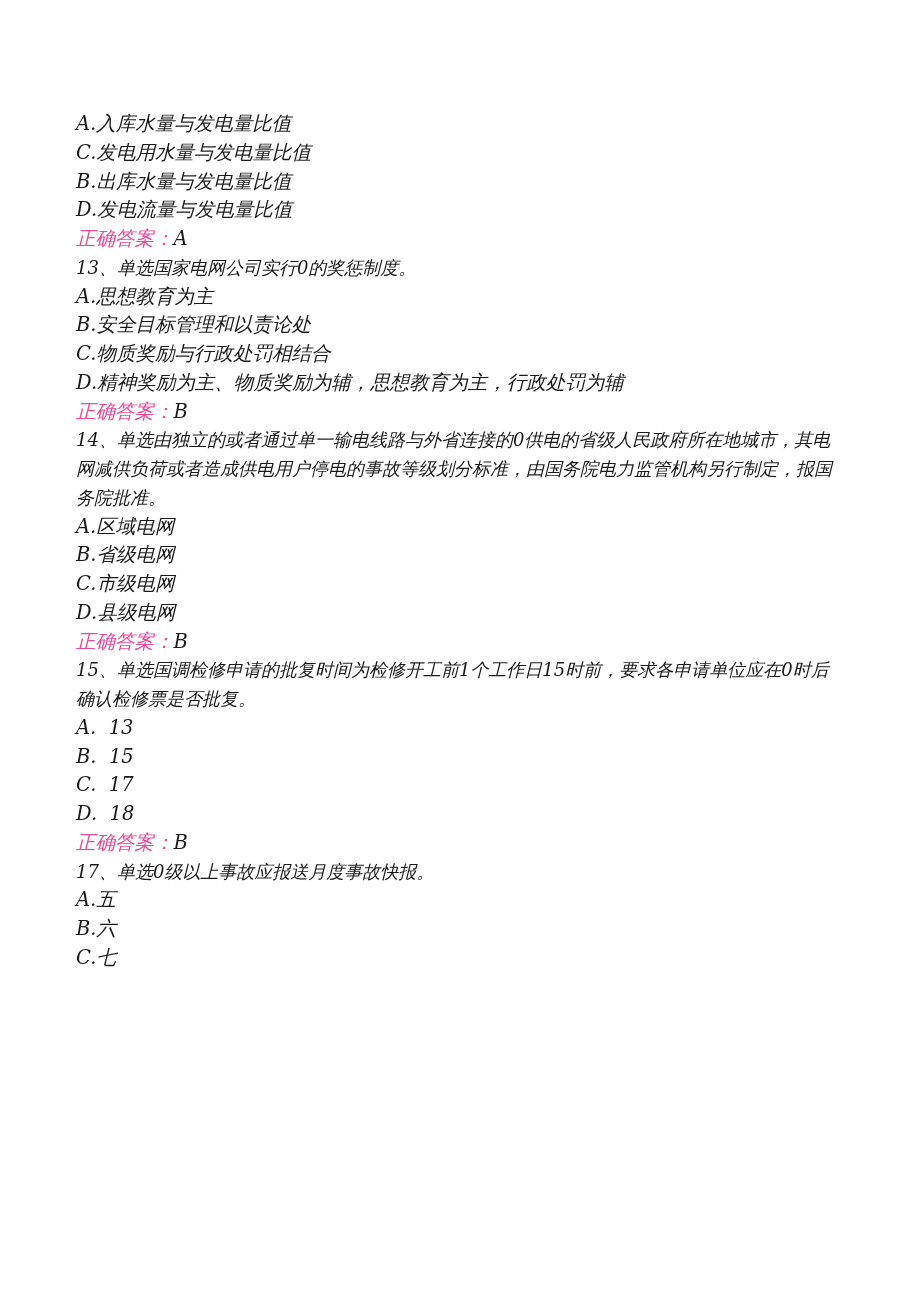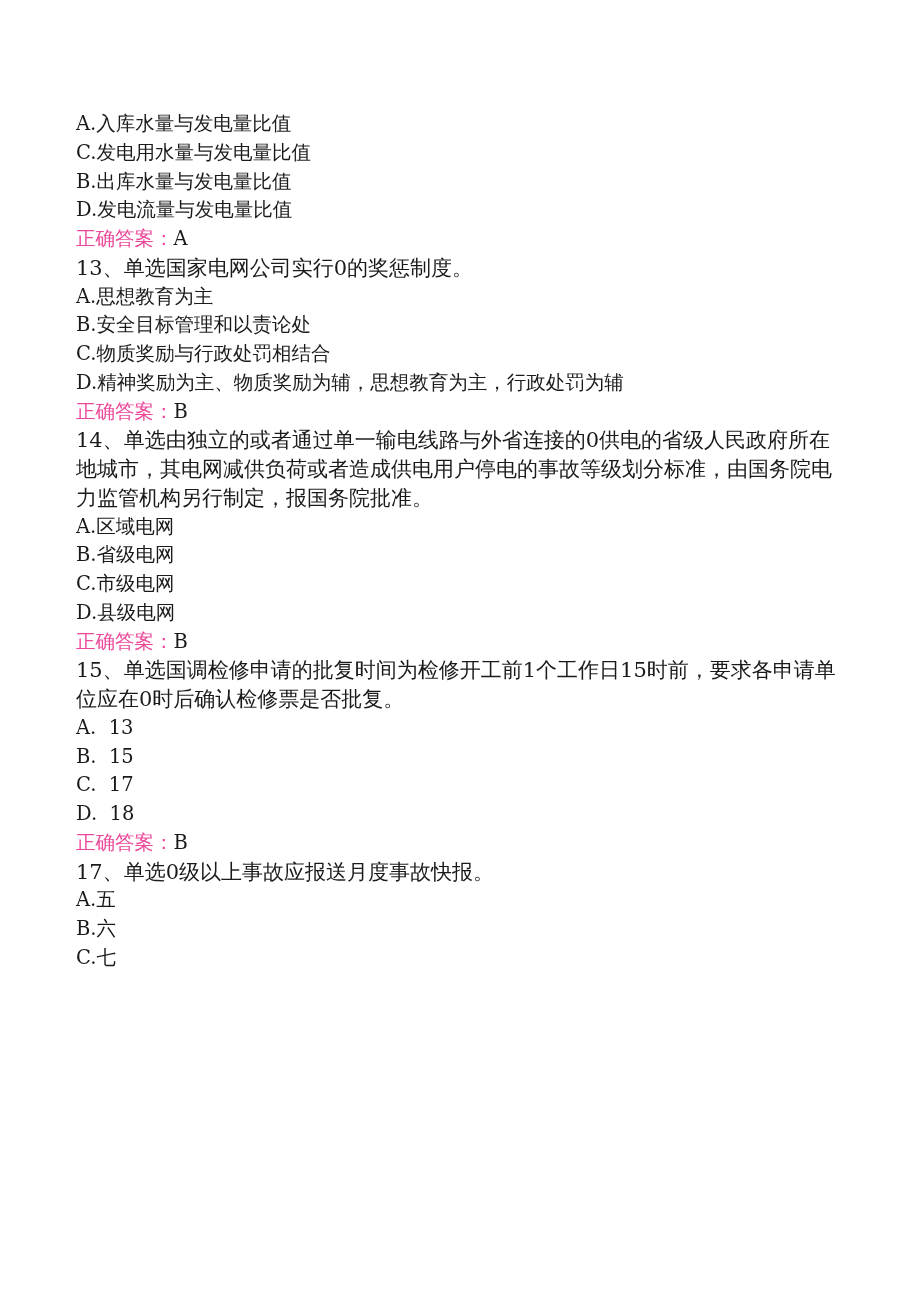--- a/index.html
+++ b/index.html
@@ -1,20 +1,20 @@
 <!DOCTYPE html>
 <html><head>
 <meta charset="utf-8">
 <style>
   html, body { margin:0; padding:0; background:#ffffff; }
   body { width:920px; height:1301px; position:relative; overflow:hidden;
          font-family:"DejaVu Serif", "Liberation Serif", serif; color:#1a1a1a; }
   .page { position:absolute; left:76px; top:110px; width:770px; }
-  .line { font-size:19.5px; line-height:28.75px; height:28.75px; white-space:nowrap; }
-  .stem { font-size:21px; line-height:28.75px; white-space:normal; word-break:break-all; }
+  .line { font-size:19.5px; line-height:28.75px; height:28.75px; white-space:nowrap;font-style:italic; }
+  .stem { font-size:18px; line-height:28.75px; white-space:normal; word-break:break-all;font-style:italic; }
   .answer-label { color:#ec4899; }
   .answer-value { color:#1a1a1a; }
 </style>
 </head>
 <body>
 
 <div class="page">
 
   <div>
     <div class="line">A.入库水量与发电量比值</div>

